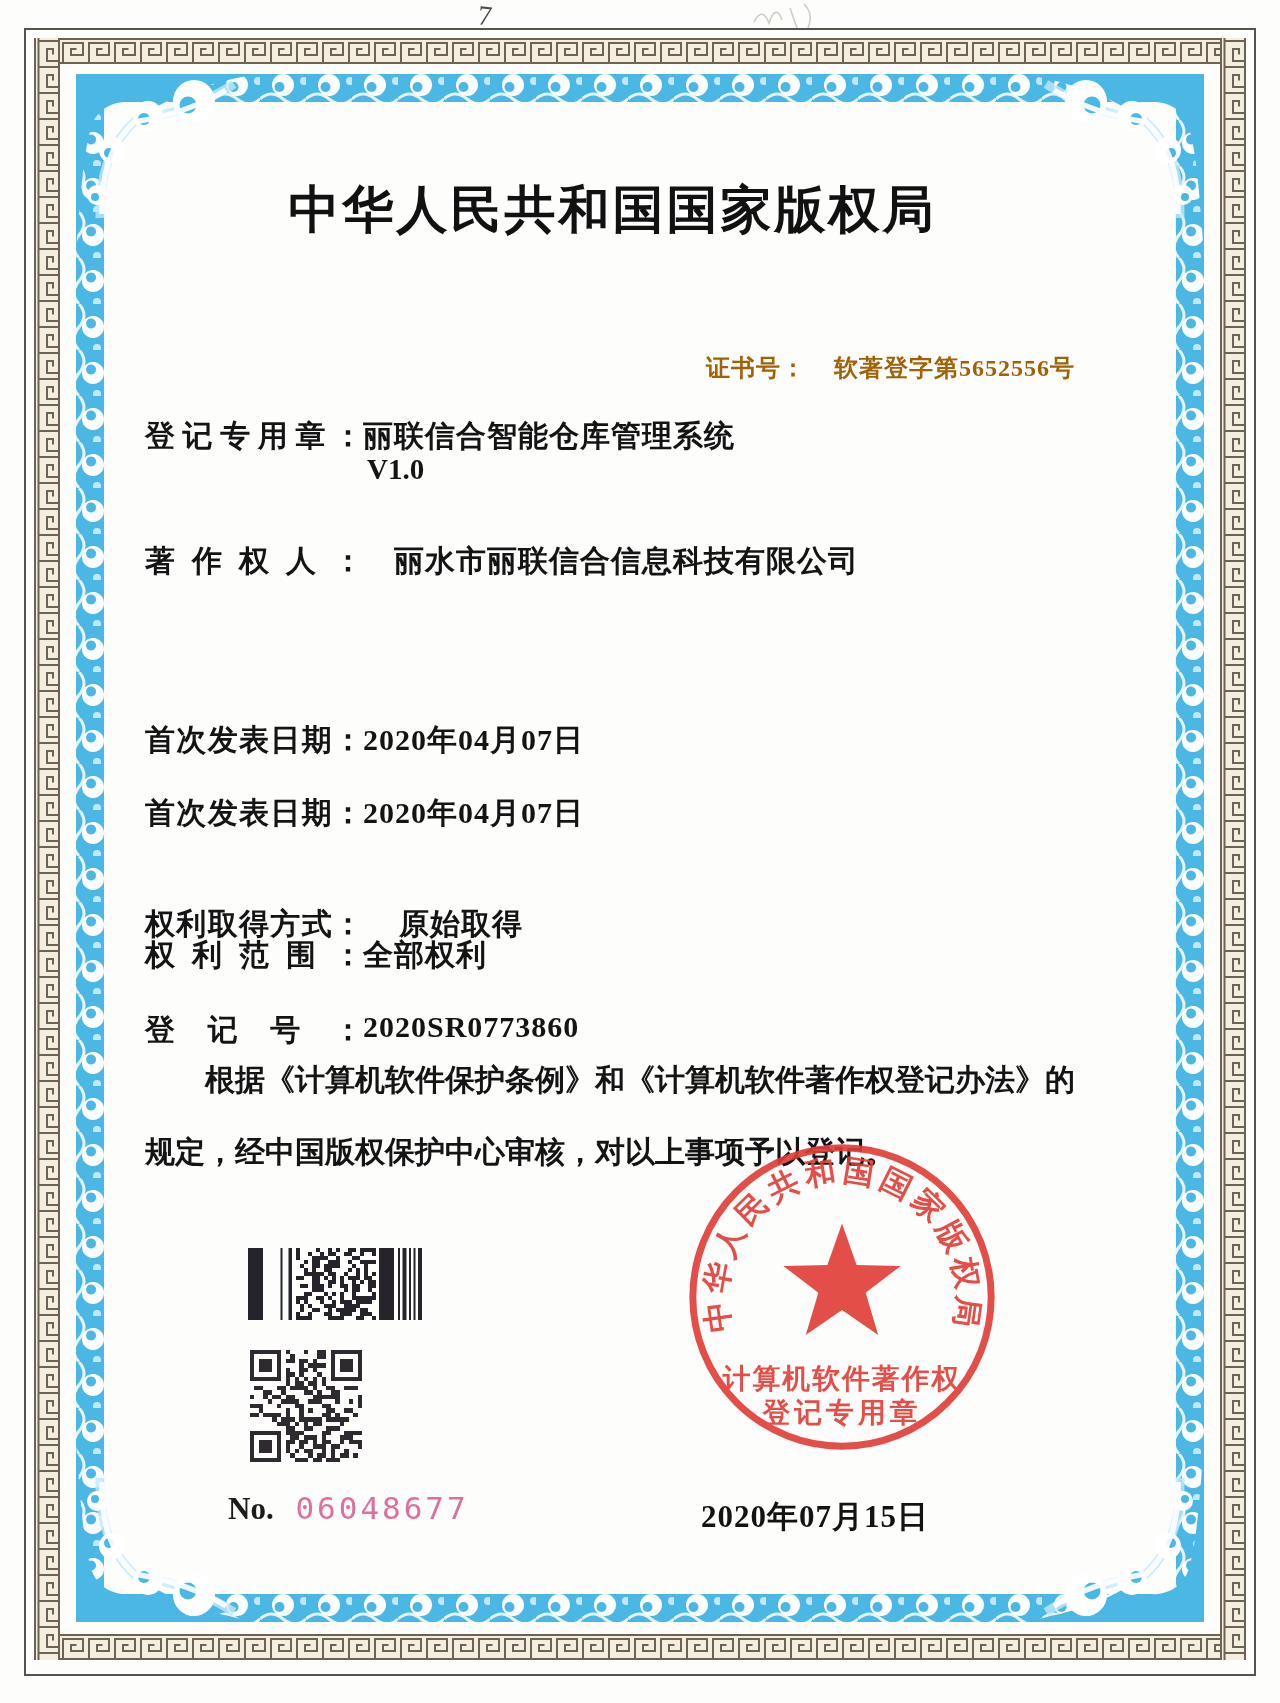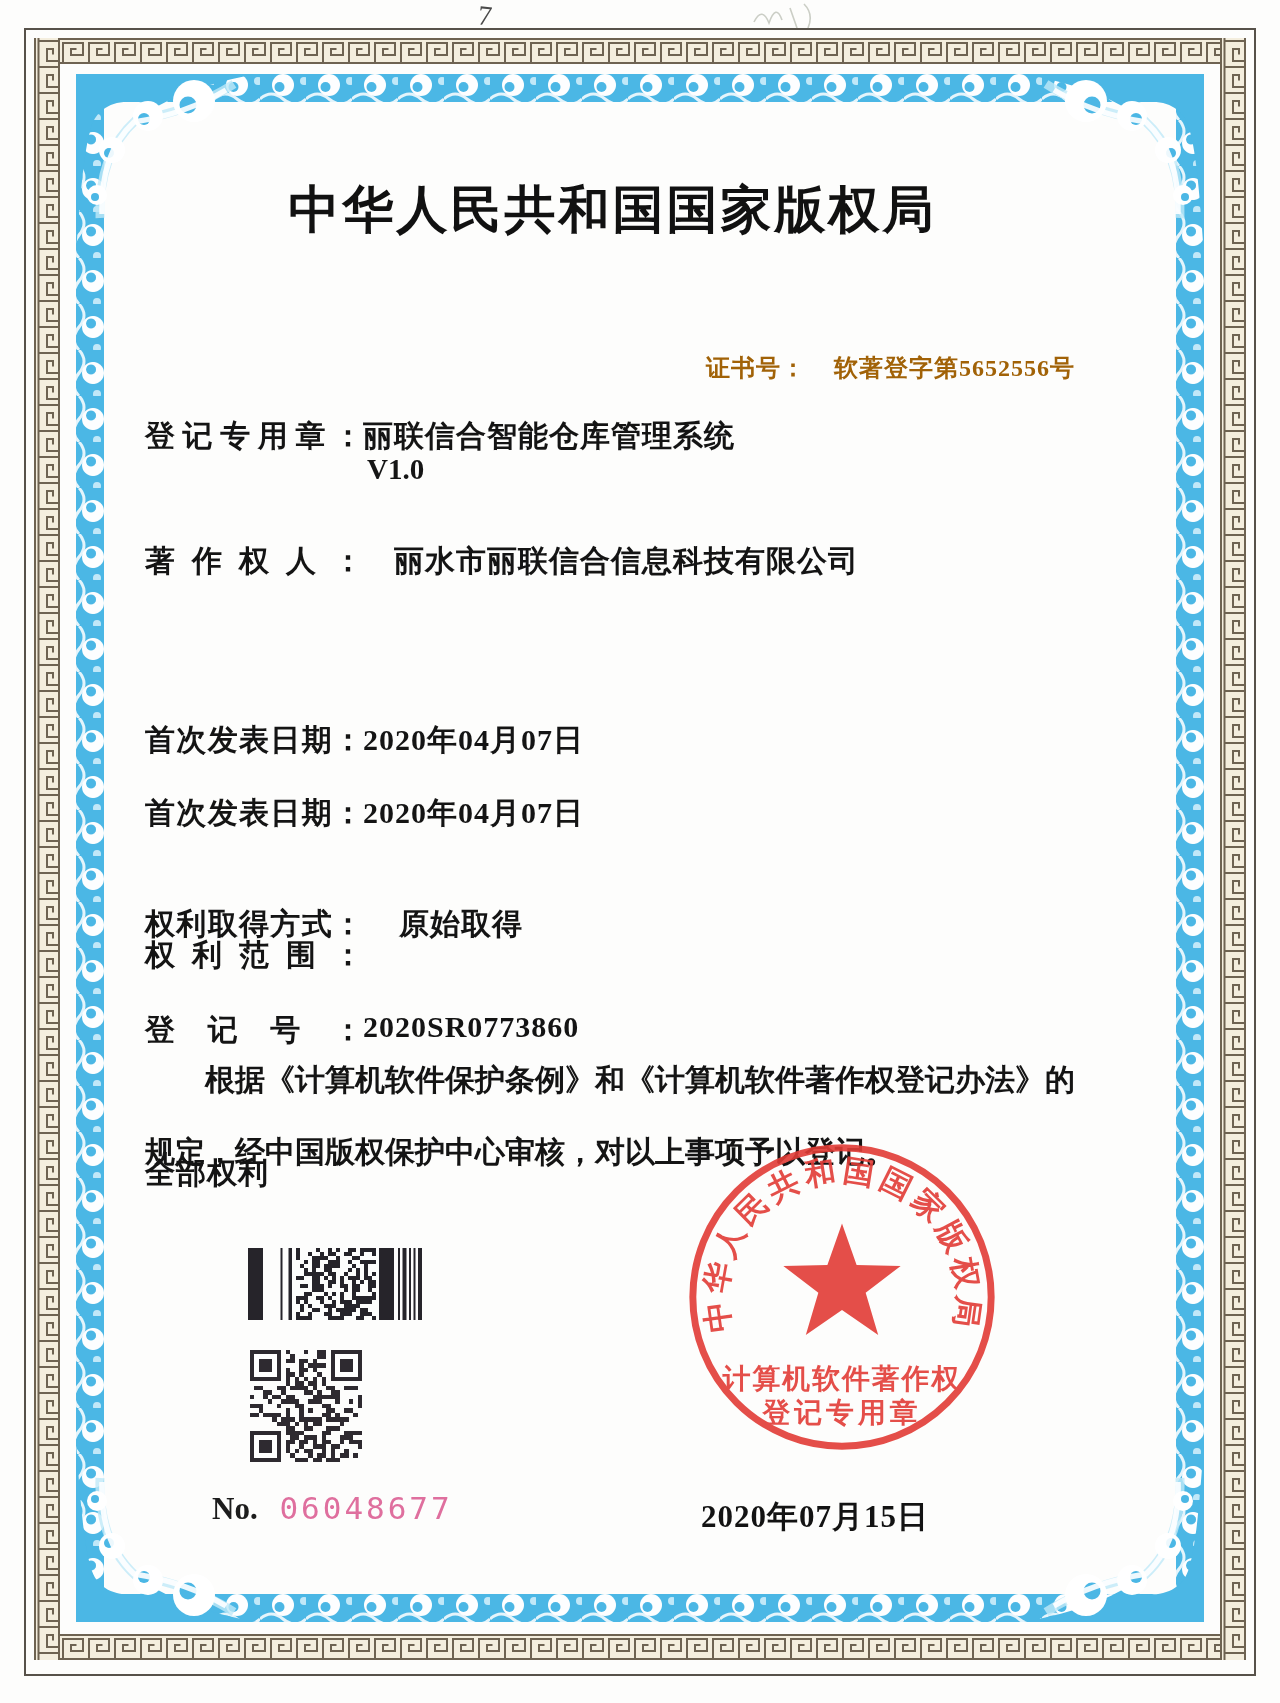--- a/index.html
+++ b/index.html
@@ -35,31 +35,31 @@
   .cert-no { position: absolute; left: 706px; top: 352px; font-size: 24px; font-weight: 700;
     letter-spacing: 1px; color: #a16207; }
   .cert-no .gap { display: inline-block; width: 28px; }
   
   .field { position: absolute; left: 145px; display: flex; font-weight: 700;
     font-size: 30px; color: #141414; white-space: nowrap; }
   .field .lab { width: 218px; text-align-last: justify; flex: 0 0 218px; }
   .field .val { letter-spacing: 1px; }
   .val-line2 { position: absolute; left: 367px; top: 453px; font-size: 29px; font-weight: 700; }
   .f0 { top: 416px; } .f1 { top: 541px; gap: 31px; } .f2 { top: 720px; } .f3 { top: 793px; }
-  .f4 { top: 904px; gap: 36px; } .f5 { top: 935px; flex-direction: column; } .f6 { top: 1010px; }
+  .f4 { top: 904px; gap: 36px; } .f5 { top: 935px; } .f6 { top: 1010px; }
   
   .body-par { position: absolute; left: 145px; top: 1044px; width: 960px;
     font-size: 30px; font-weight: 700; line-height: 72px; color: #141414; }
   .body-par .l1 { text-indent: 2em; }
   
   .barcode { position: absolute; left: 248px; top: 1248px; }
   .qrcode  { position: absolute; left: 250px; top: 1350px; }
   
   .serial { position: absolute; left: 212px; top: 1490px; font-size: 31px; }
-  .serial .no { font-weight: 700; color: #1c1c1c; }
+  .serial .no { font-weight: 700; color: #1c1c1c; margin-left: 16px; }
   .serial .num { font-family: "DejaVu Sans Mono", monospace; font-weight: 400;
     color: #df6f9e; letter-spacing: 3px; font-size: 31px; margin-left: 14px; }
   .issue-date { position: absolute; left: 685px; top: 1496px; width: 260px; text-align: center;
     font-size: 31px; font-weight: 700; color: #131313; letter-spacing: 1px; }
   
   .seal { position: absolute; left: 663px; top: 1118px; width: 358px; height: 358px;
     opacity: 0.9; }
   
   .hand-mark { position: absolute; left: 478px; top: 0px; font-size: 28px; color: #4a4a4a;
     transform: rotate(6deg); font-weight: 400; }

